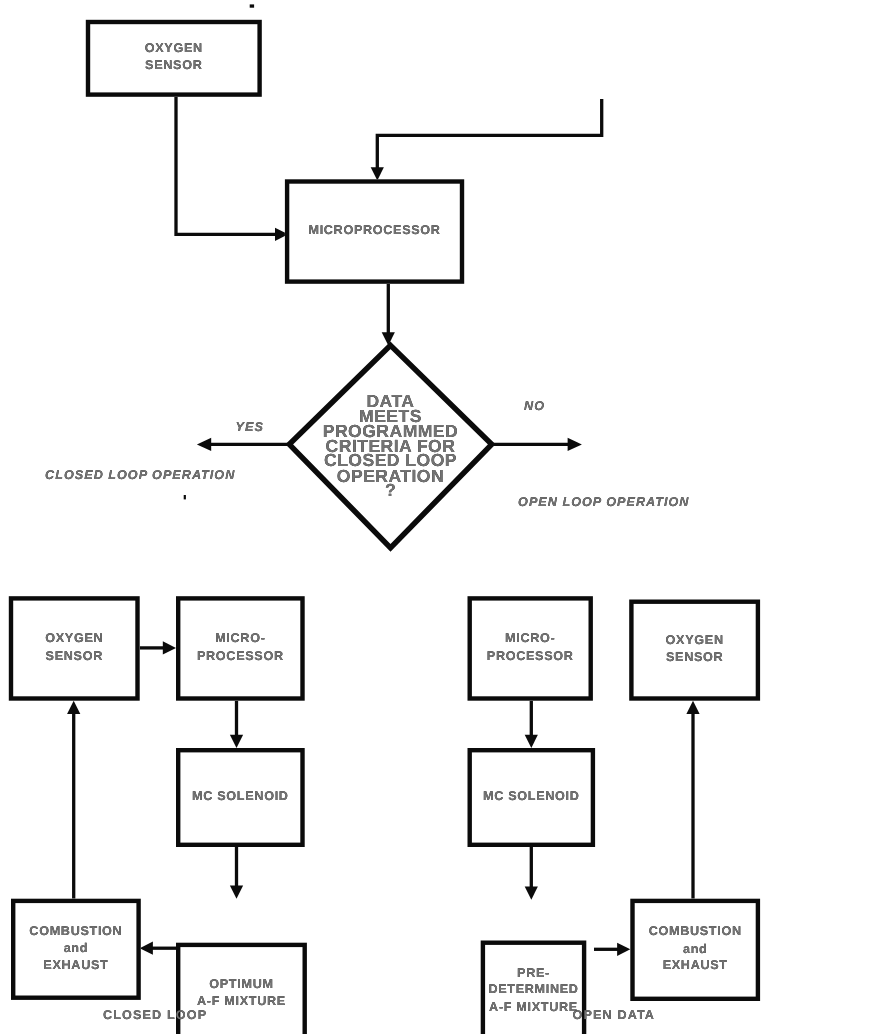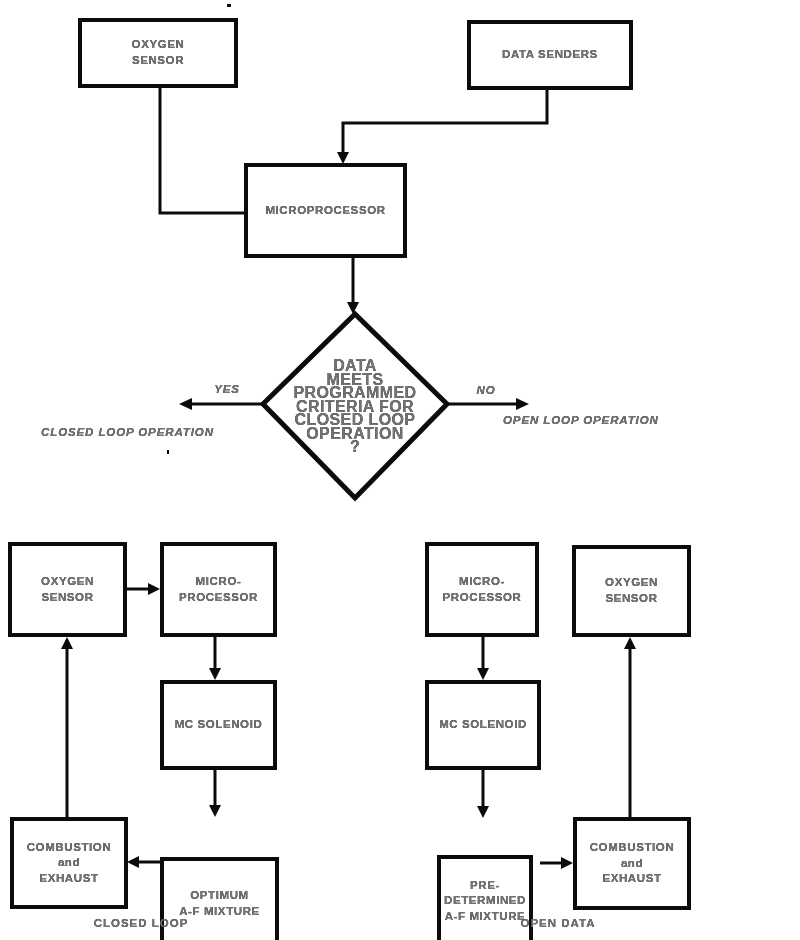--- a/index.html
+++ b/index.html
@@ -135,39 +135,38 @@
     </g>
     <g>
       <line class="wire" x1="630" y1="817" x2="630" y2="648"></line>
       <polygon class="head" points="630,637 624,649 636,649"></polygon>
     </g>
   </svg>
 
   <div class="node" style="left:78px; top:18px; width:160px; height:70px;">OXYGEN
 SENSOR</div>
 
-  <div class="node" style="left:467px; top:20px; width:166px; height:70px;">DATA SENDERS</div>
-
-  <div class="node" style="left:244px; top:163px; width:163px; height:95px;">MICROPROCESSOR</div>
+
+  <div class="node" style="left:259px; top:163px; width:163px; height:95px;">MICROPROCESSOR</div>
 
   <div class="decision-text" style="left:292px; top:343px; width:126px; height:127px;">DATA
 MEETS
 PROGRAMMED
 CRITERIA FOR
 CLOSED LOOP
 OPERATION
 ?</div>
 
   <div class="freetext" style="left:203px; top:383px; width:48px;">YES</div>
 
-  <div class="freetext" style="left:462px; top:384px; width:48px;">NO</div>
+  <div class="freetext" style="left:462px; top:364px; width:48px;">NO</div>
 
   <div class="freetext" style="left:41px; top:426px;">CLOSED LOOP OPERATION</div>
 
-  <div class="freetext" style="left:471px; top:414px;margin-left:32px;">OPEN LOOP OPERATION</div>
+  <div class="freetext" style="left:471px; top:451px;">OPEN LOOP OPERATION</div>
 
   <div class="node" style="left:8px; top:542px; width:119px; height:95px;">OXYGEN
 SENSOR</div>
 
   <div class="node" style="left:160px; top:542px; width:117px; height:95px;">MICRO-
 PROCESSOR</div>
 
   <div class="node" style="left:160px; top:680px; width:117px; height:90px;">MC SOLENOID</div>
 
   <div class="node" style="left:10px; top:817px; width:118px; height:92px;">COMBUSTION

